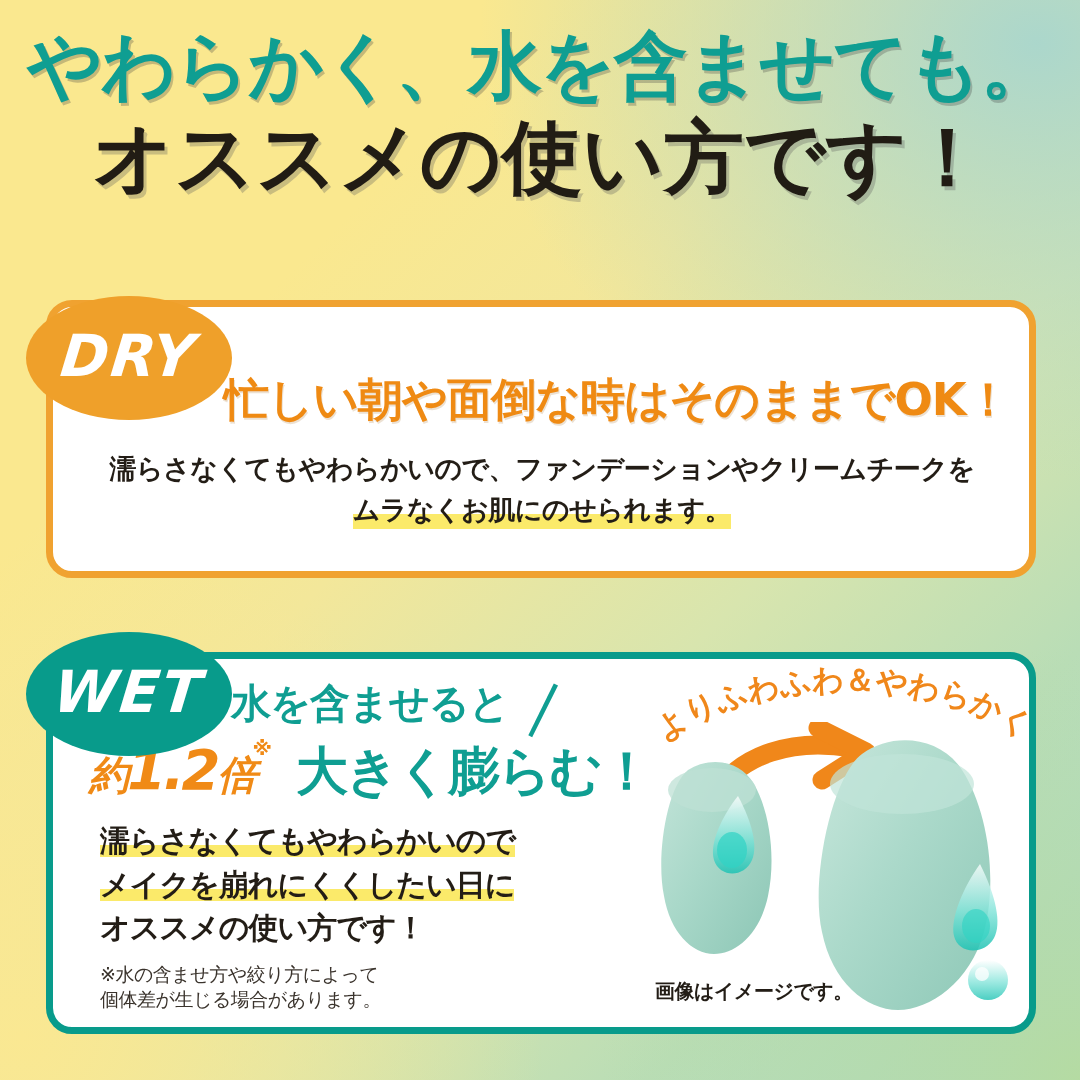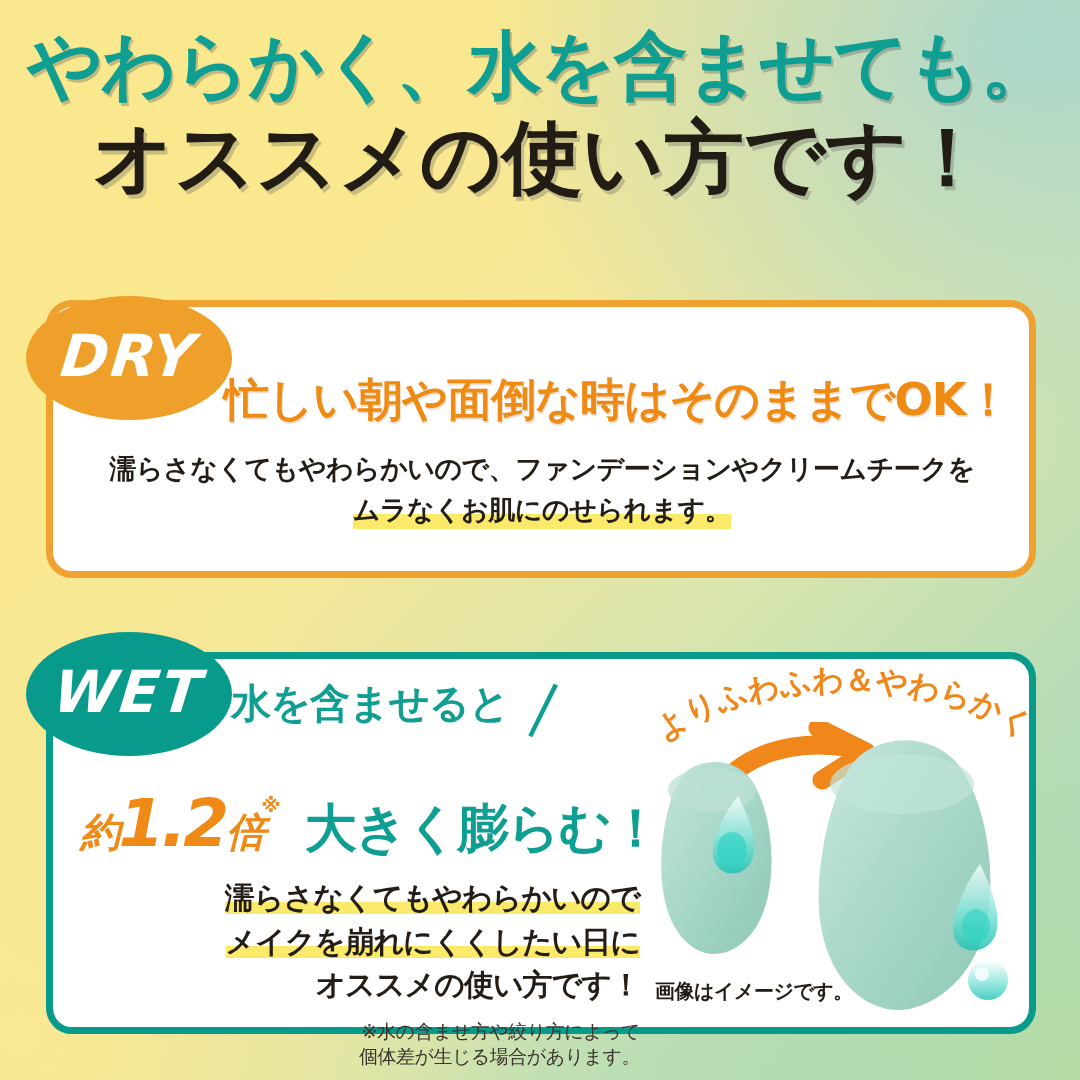--- a/index.html
+++ b/index.html
@@ -102,21 +102,21 @@
     line-height:1.52;
     letter-spacing:-0.5px;
   }
   .dry-body .ln2 { display:inline-block; }
 
   .hl-yellow {
     background:linear-gradient(transparent 62%, #fbea6a 62%, #fbea6a 97%, transparent 97%);
   }
 
   
-  .wet-left { position:absolute; left:100px; top:672px; width:540px; text-align:right; }
+  .wet-left { position:absolute; left:100px; top:672px; width:540px; text-align:left; }
 
   .mizu-row {
     display:flex; align-items:center; justify-content:center;
     gap:10px;
     margin-top:4px;
   }
   .slash {
     color:#0f9e92; font-size:50px; font-weight:bold; line-height:1;
     display:inline-block;
   }
@@ -129,22 +129,22 @@
 
   .big-row {
     display:flex; align-items:baseline; justify-content:center;
     margin-top:6px; white-space:nowrap;
   }
   .yaku {
     font-size:40px; font-weight:bold; color:#f08a16;
     font-style:italic; letter-spacing:-2px;
   }
   .num12 {
-    font-size:66px; font-weight:bold; color:#f08a16;
-    font-style:italic; letter-spacing:-3px;margin-top:48px;
+    font-size:56px; font-weight:bold; color:#f08a16;
+    font-style:italic; letter-spacing:-3px;
   }
   .bai {
     font-size:40px; font-weight:bold; color:#f08a16;
     font-style:italic; letter-spacing:-1px;
   }
   .kome-sup {
     font-size:20px; color:#f08a16; font-weight:bold;
     position:relative; top:-34px; left:-4px;
   }
   .ookiku {

